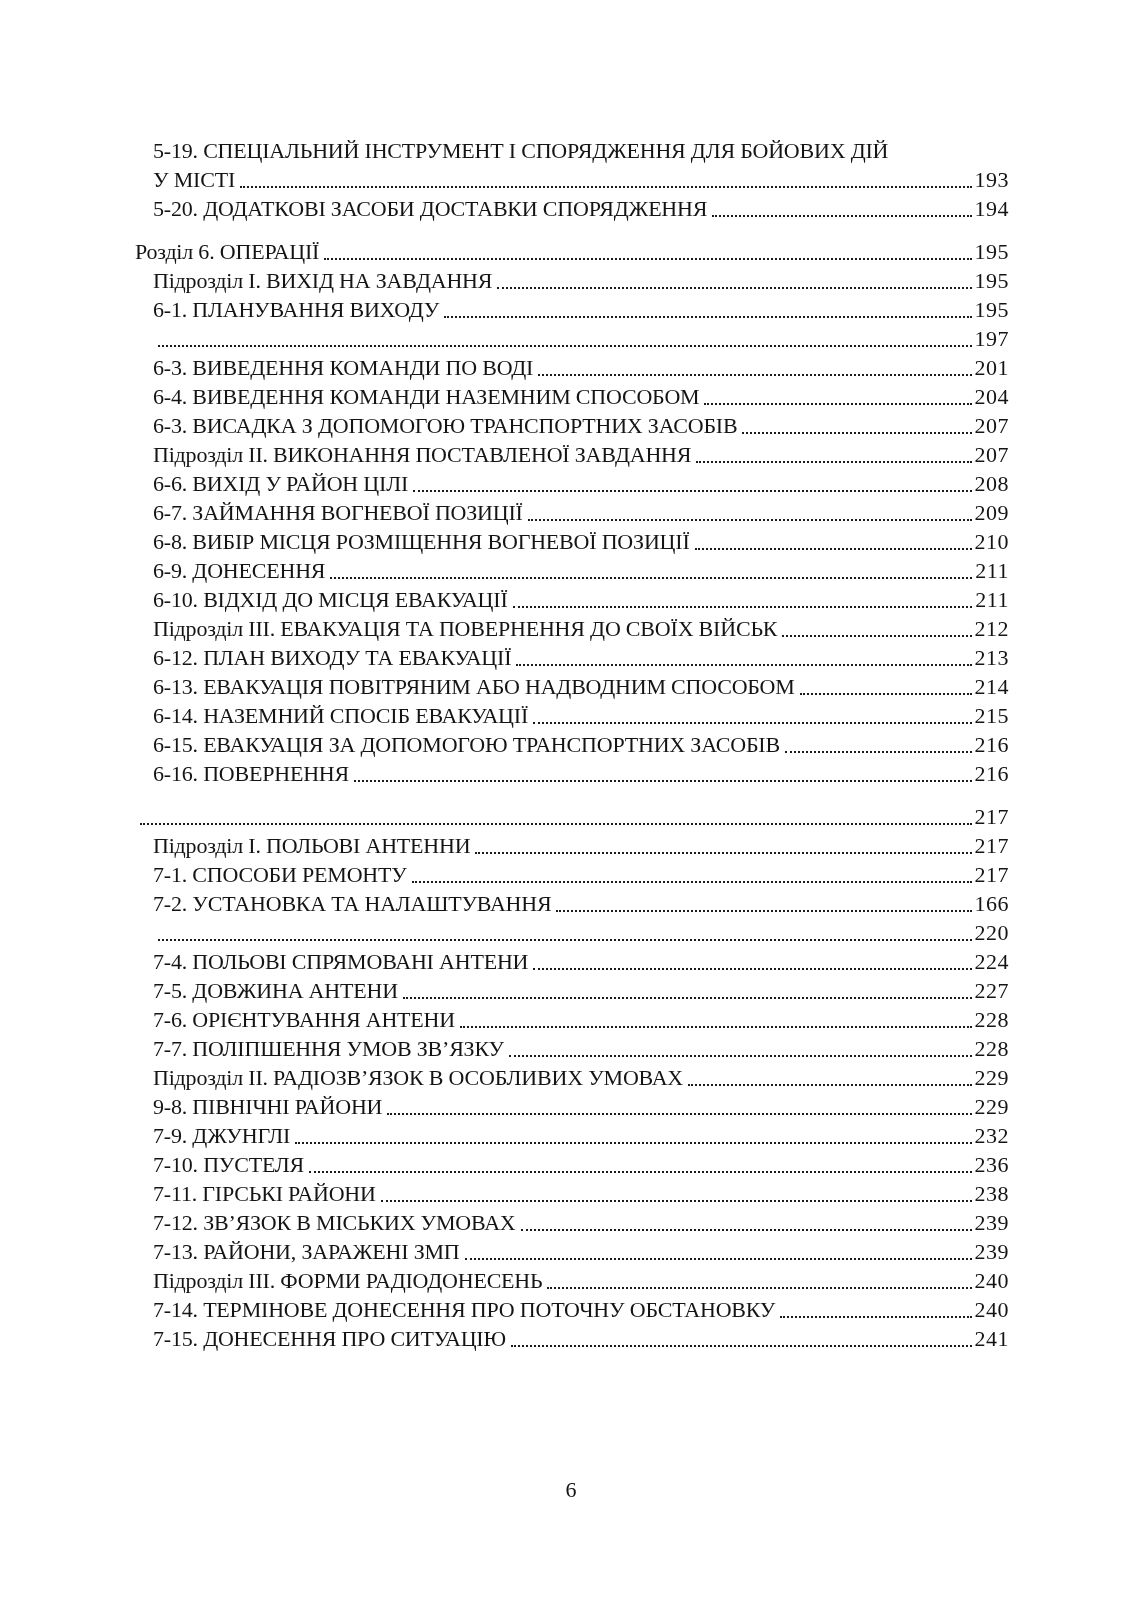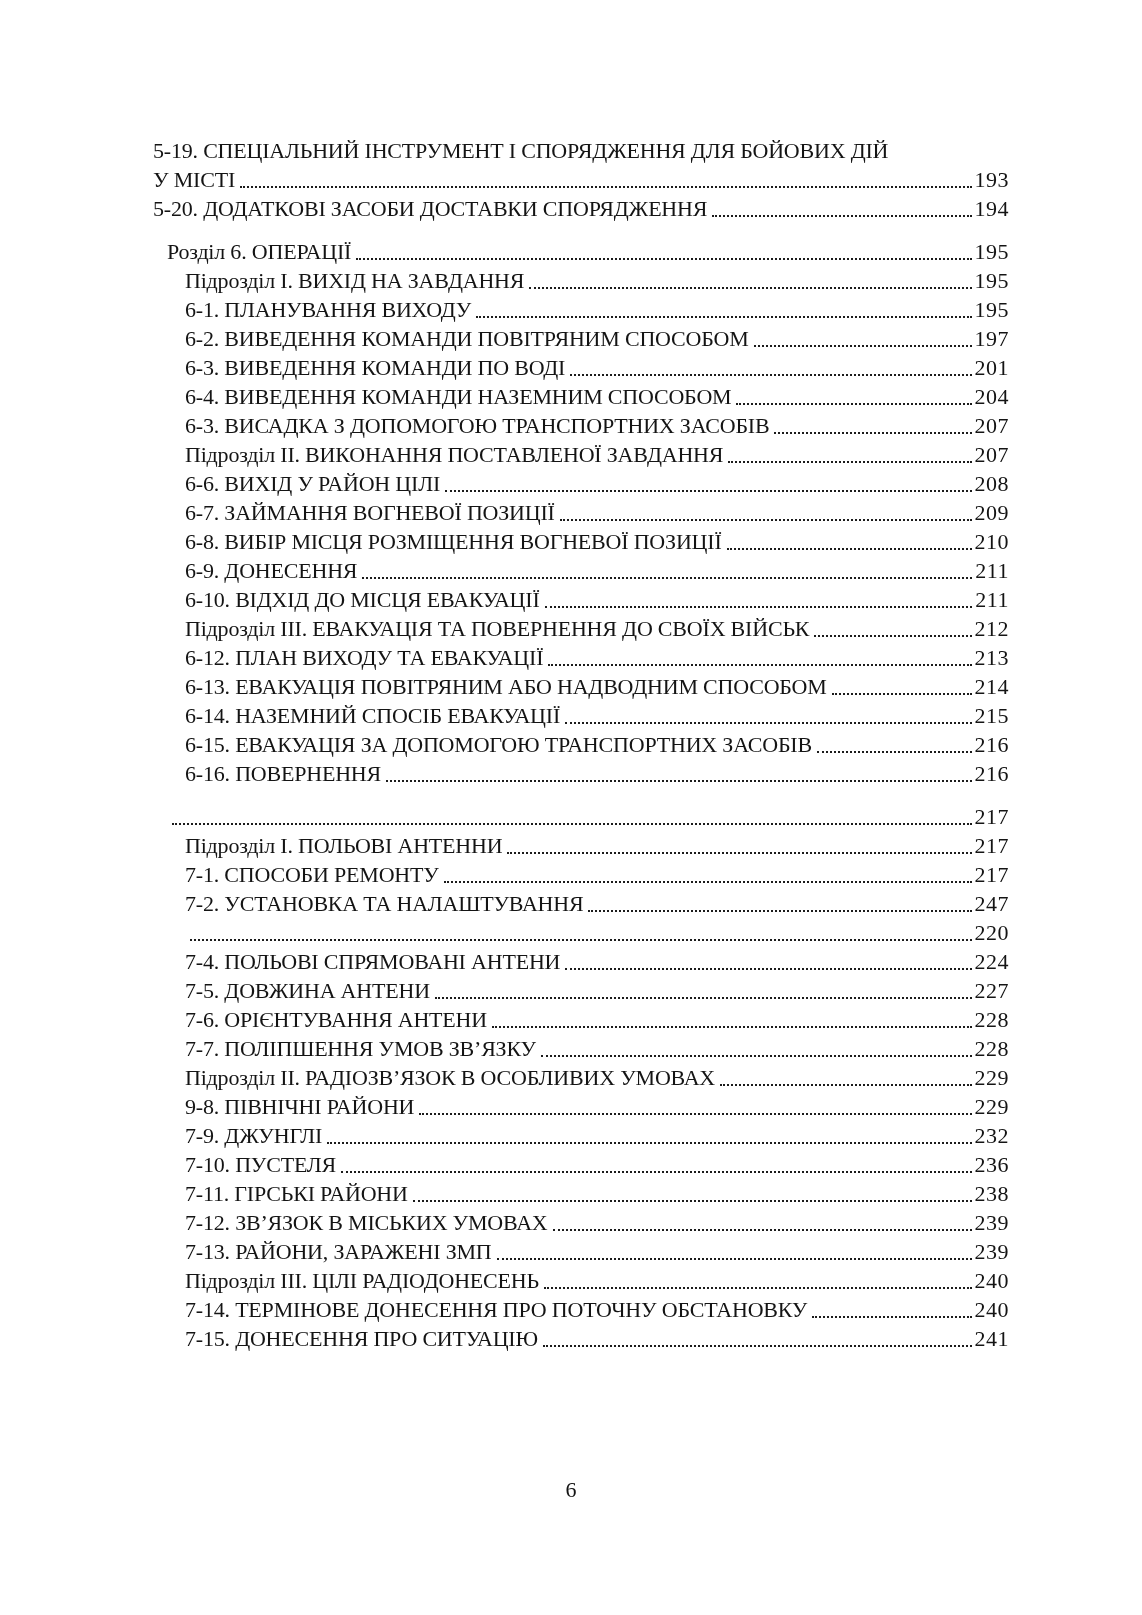--- a/index.html
+++ b/index.html
@@ -23,21 +23,20 @@
   .toc {
     position: absolute;
     left: 135px;
     right: 133px;
     top: 136px;
     font-size: 22px;
     line-height: 29px;
   }
   .toc-section + .toc-section {
     margin-top: 14px;
-    margin-left: 32px;
   }
   .row {
     display: flex;
     align-items: baseline;
   }
   .row .title {
     white-space: nowrap;
     letter-spacing: -0.2px;
   }
   .row.sub {
@@ -94,21 +93,20 @@
           <span class="title">Підрозділ І. ВИХІД НА ЗАВДАННЯ</span>
           <span class="leader"></span>
           <span class="pagenum">195</span>
         </div>
         <div class="row sub">
           <span class="title">6-1. ПЛАНУВАННЯ ВИХОДУ</span>
           <span class="leader"></span>
           <span class="pagenum">195</span>
         </div>
         <div class="row sub">
-          <span class="title">6-2. ВИВЕДЕННЯ КОМАНДИ ПОВІТРЯНИМ СПОСОБОМ</span>
           <span class="leader"></span>
           <span class="pagenum">197</span>
         </div>
         <div class="row sub">
           <span class="title">6-3. ВИВЕДЕННЯ КОМАНДИ ПО ВОДІ</span>
           <span class="leader"></span>
           <span class="pagenum">201</span>
         </div>
         <div class="row sub">
           <span class="title">6-4. ВИВЕДЕННЯ КОМАНДИ НАЗЕМНИМ СПОСОБОМ</span>
@@ -192,21 +190,21 @@
           <span class="pagenum">217</span>
         </div>
         <div class="row sub">
           <span class="title">7-1. СПОСОБИ РЕМОНТУ</span>
           <span class="leader"></span>
           <span class="pagenum">217</span>
         </div>
         <div class="row sub">
           <span class="title">7-2. УСТАНОВКА ТА НАЛАШТУВАННЯ</span>
           <span class="leader"></span>
-          <span class="pagenum">247</span>
+          <span class="pagenum">166</span>
         </div>
         <div class="row sub">
           <span class="leader"></span>
           <span class="pagenum">220</span>
         </div>
         <div class="row sub">
           <span class="title">7-4. ПОЛЬОВІ СПРЯМОВАНІ АНТЕНИ</span>
           <span class="leader"></span>
           <span class="pagenum">224</span>
         </div>
@@ -254,21 +252,21 @@
           <span class="title">7-12. ЗВ’ЯЗОК В МІСЬКИХ УМОВАХ</span>
           <span class="leader"></span>
           <span class="pagenum">239</span>
         </div>
         <div class="row sub">
           <span class="title">7-13. РАЙОНИ, ЗАРАЖЕНІ ЗМП</span>
           <span class="leader"></span>
           <span class="pagenum">239</span>
         </div>
         <div class="row sub">
-          <span class="title">Підрозділ ІІІ. ЦІЛІ РАДІОДОНЕСЕНЬ</span>
+          <span class="title">Підрозділ ІІІ. ФОРМИ РАДІОДОНЕСЕНЬ</span>
           <span class="leader"></span>
           <span class="pagenum">240</span>
         </div>
         <div class="row sub">
           <span class="title">7-14. ТЕРМІНОВЕ ДОНЕСЕННЯ ПРО ПОТОЧНУ ОБСТАНОВКУ</span>
           <span class="leader"></span>
           <span class="pagenum">240</span>
         </div>
         <div class="row sub">
           <span class="title">7-15. ДОНЕСЕННЯ ПРО СИТУАЦІЮ</span>

